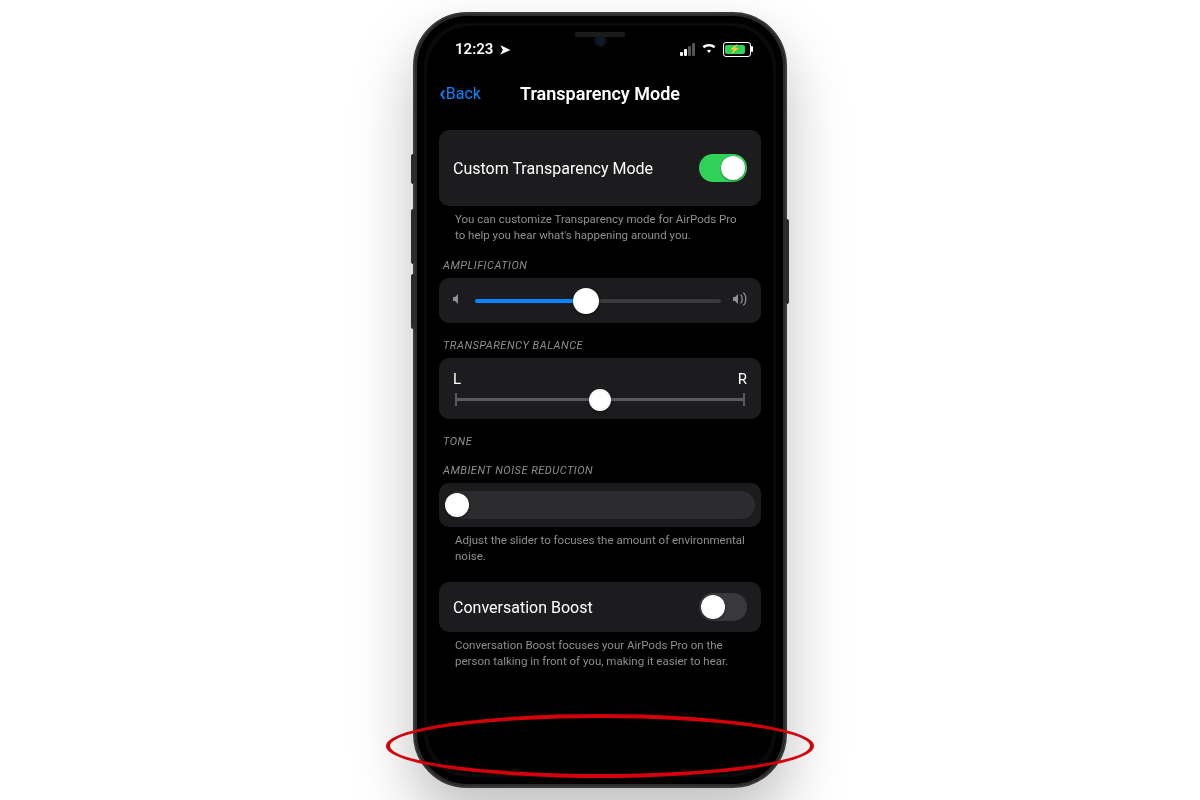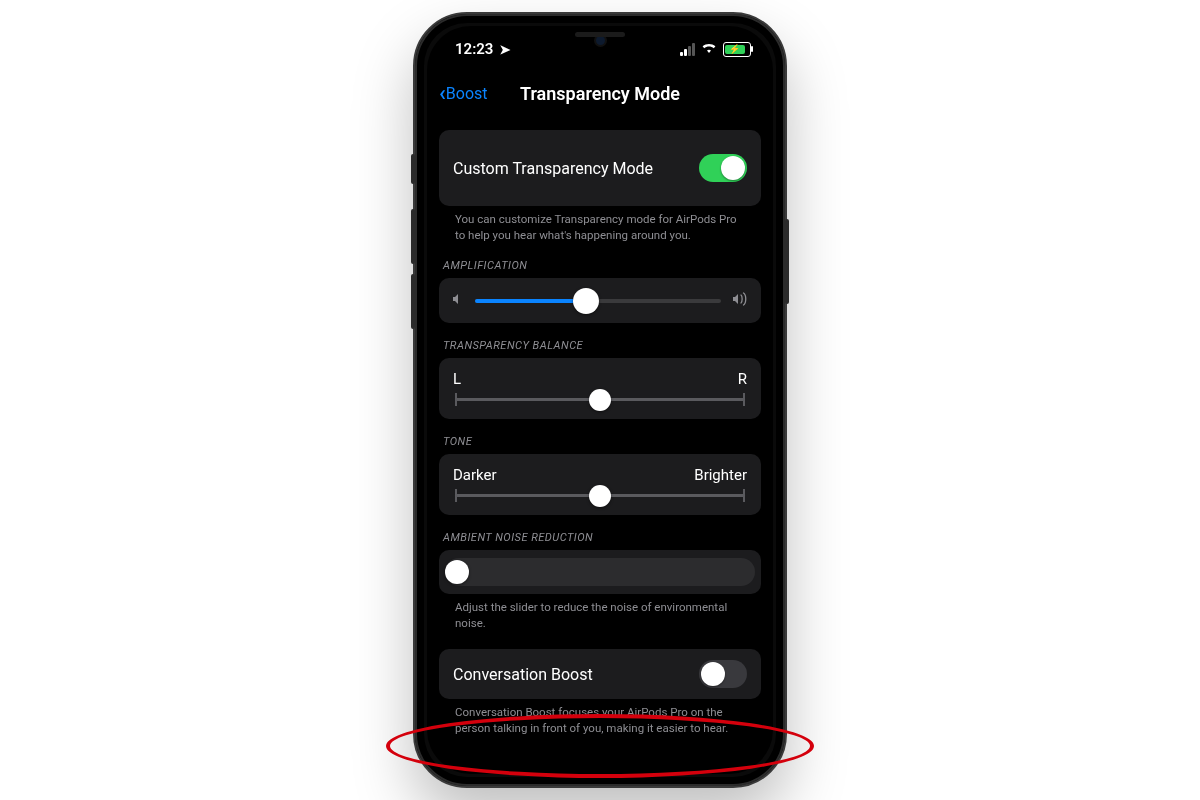--- a/index.html
+++ b/index.html
@@ -130,21 +130,21 @@
               <span class="fill">
                 <span class="bolt">⚡</span>
               </span>
             </span>
         </div>
       </div>
 
       <div class="navbar">
         <div class="back">
           <span class="chev">‹</span>
-          <span>Boost</span>
+          <span>Back</span>
         </div>
         <div class="title">Transparency Mode</div>
       </div>
 
       <div class="content">
 
         <div class="card first-card row" style="padding:24px 14px;">
           <div class="row-title">Custom Transparency Mode</div>
           <div class="toggle on">
               <div class="t-knob"></div>
@@ -178,37 +178,28 @@
           <div class="labels">
             <span>L</span>
             <span>R</span>
           </div>
           <div class="track2">
             <div class="knob" style="left:50%"></div>
           </div>
         </div>
 
         <div class="group-label">TONE</div>
-        <div class="card">
-          <div class="labels">
-            <span>Darker</span>
-            <span>Brighter</span>
-          </div>
-          <div class="track2">
-            <div class="knob" style="left:50%"></div>
-          </div>
-        </div>
 
         <div class="group-label">AMBIENT NOISE REDUCTION</div>
         <div class="card" style="padding:6px;">
           <div class="track3">
             <div class="knob" style="left:4%"></div>
           </div>
         </div>
-        <div class="footer-text">Adjust the slider to reduce the noise of environmental noise.</div>
+        <div class="footer-text">Adjust the slider to focuses the amount of environmental noise.</div>
 
         <div class="card row" style="padding:11px 14px;margin-top:18px;">
           <div class="row-title">Conversation Boost</div>
           <div class="toggle off">
               <div class="t-knob"></div>
             </div>
         </div>
         <div class="footer-text">Conversation Boost focuses your AirPods Pro on the person talking in front of you, making it easier to hear.</div>
 
       </div>

